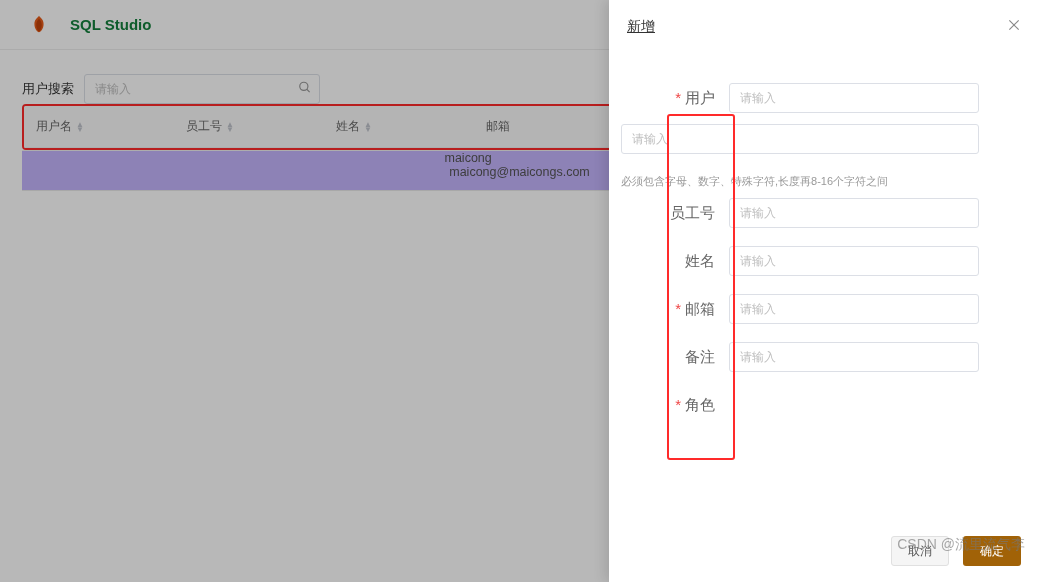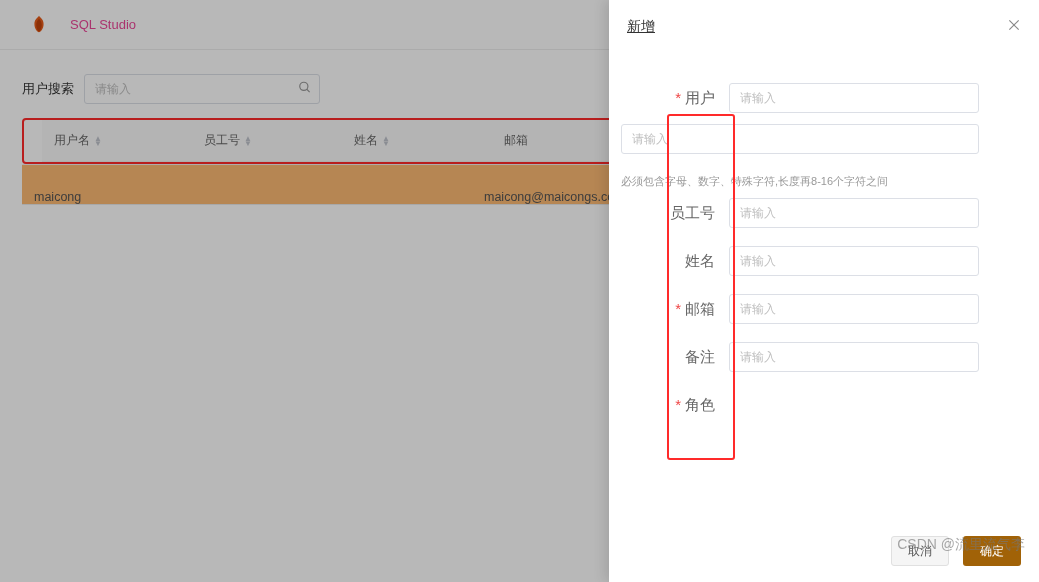--- a/index.html
+++ b/index.html
@@ -27,32 +27,32 @@
       padding: 0 28px;
       border-bottom: 1px solid #eee;
       background: #fff;
     }
     .logo {
       width: 22px;
       height: 22px;
       margin-right: 20px;
     }
     .app-title {
-      color: #ec4899;
-      font-size: 13px;
+      color: #15803d;
+      font-size: 15px;
+      font-weight: bold;
     }
     
     .content {
       padding: 24px 22px;
     }
     .search-row {
       display: flex;
       align-items: center;
       gap: 10px;
-      margin-bottom: 14px;
     }
     .search-label {
       color: #333;
       font-size: 13px;
     }
     .search-box {
       position: relative;
       width: 236px;
     }
     .search-input {
@@ -81,21 +81,20 @@
       border-radius: 4px;
       overflow: hidden;
     }
     .thead {
       display: flex;
       height: 42px;
       align-items: center;
       background: #fafafa;
       border-bottom: 1px solid #f0f0f0;
       padding: 0 12px;
-      margin-left: 18px;
     }
     .th {
       display: flex;
       align-items: center;
       gap: 4px;
       color: #666;
       font-size: 12px;
     }
     .col-user  { width: 150px; }
     .col-emp   { width: 150px; }
@@ -104,27 +103,28 @@
 
     .sort-icon {
       display: inline-flex;
       flex-direction: column;
       line-height: 5px;
       font-size: 8px;
       color: #c0c4cc;
     }
     .tbody-row {
       display: flex;
-      align-items: flex-end;
+      align-items: center;
       height: 40px;
       padding: 0 12px;
       border-top: 1px solid #f0f0f0;
-      background: #fdba74;
+      background: #c4b5fd;
       font-size: 12.5px;
       color: #555;
+      flex-direction: column;
     }
     .tbody-row:first-of-type { border-top: none; }
     .below-line {
       height: 1px;
       background: #e9e9e9;
     }
     
     .drawer {
       position: absolute;
       right: 0;

